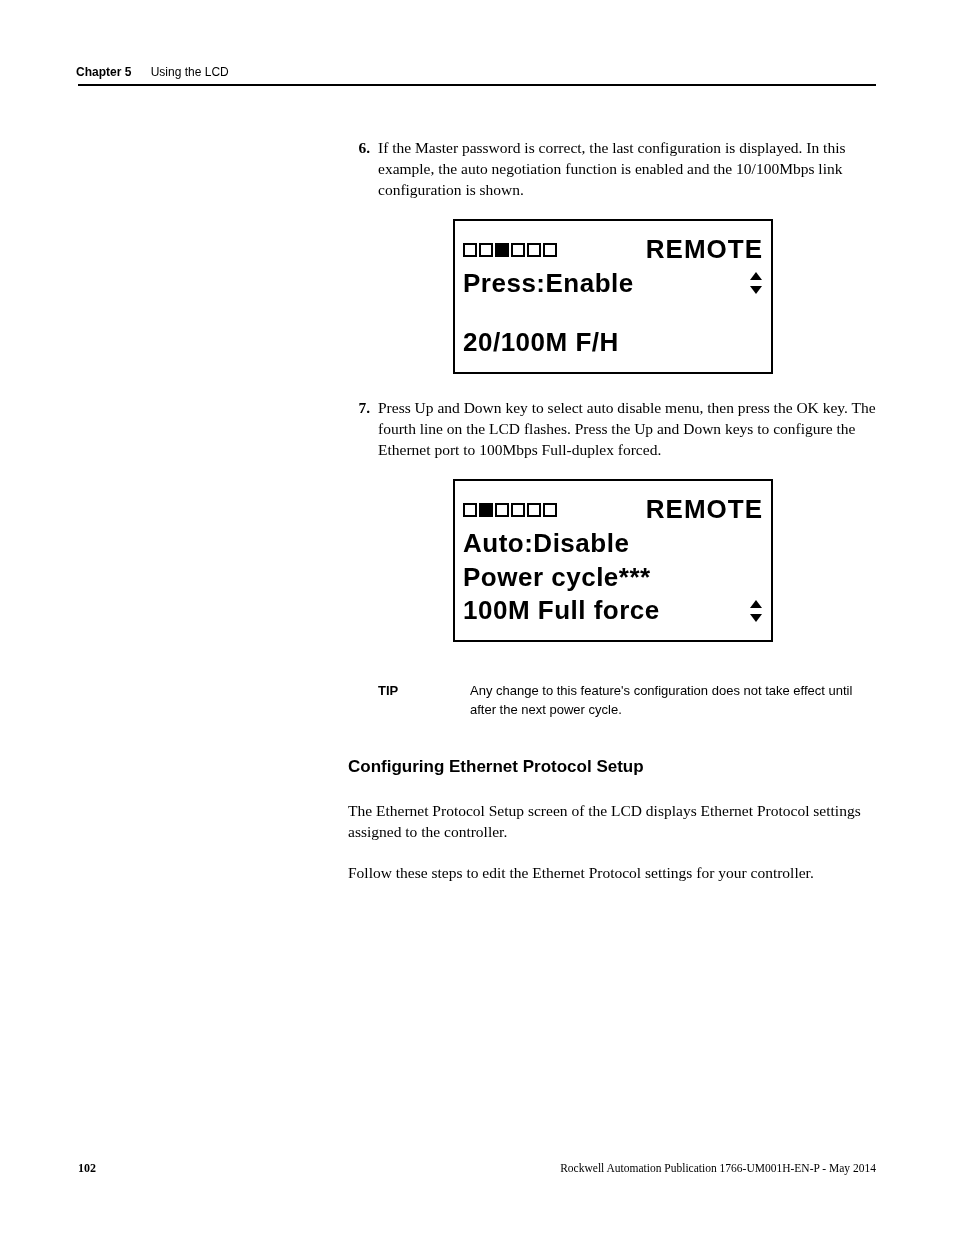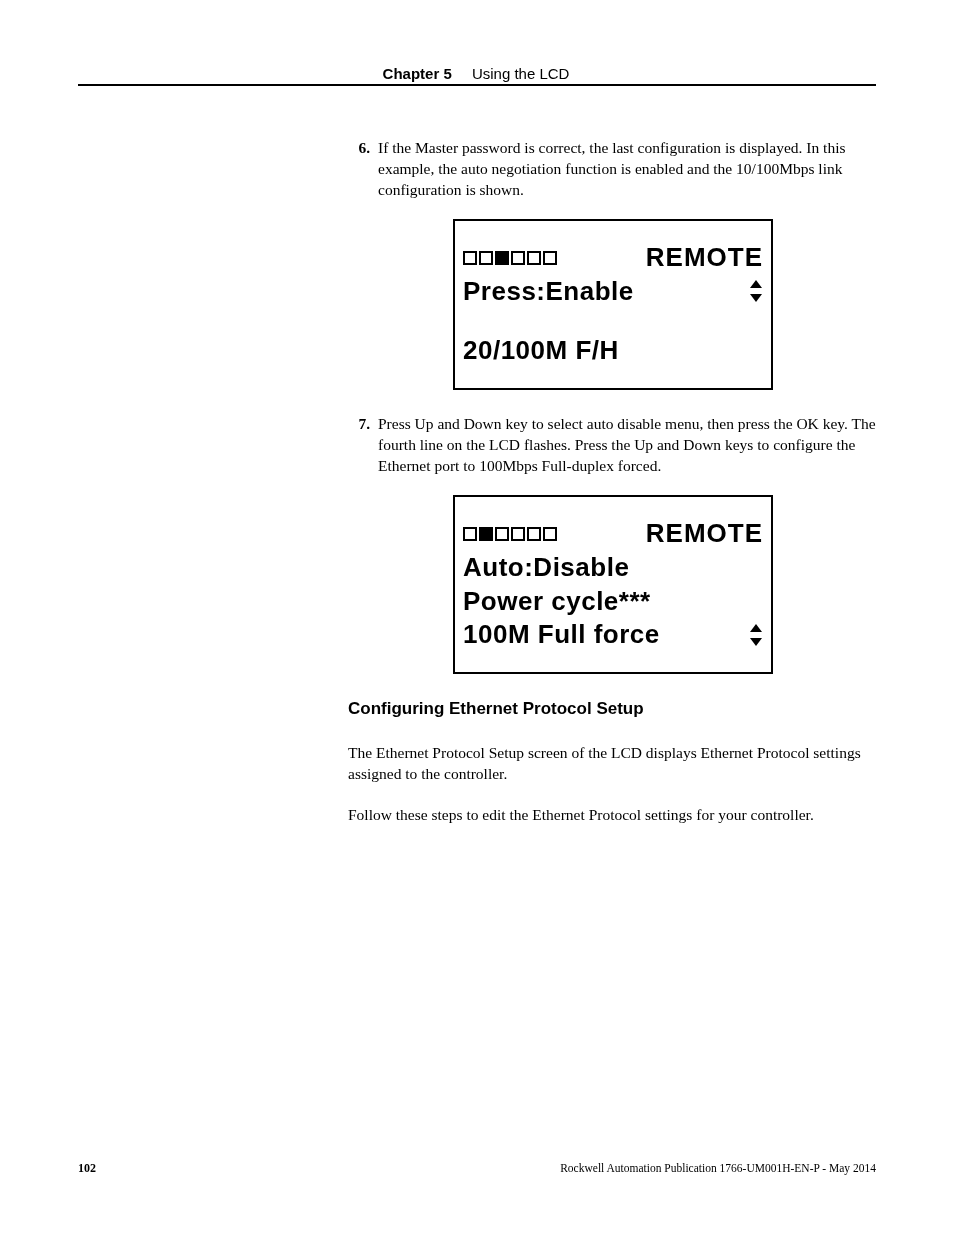--- a/index.html
+++ b/index.html
@@ -14,23 +14,22 @@
     position: relative;
     box-sizing: border-box;
     font-size: 15.5px;
     line-height: 1.35;
   }
   .header {
     position: absolute;
     top: 64px;
     left: 76px;
     right: 78px;
-    font-size: 15px;
+    font-size: 12px;
     font-family: Arial, Helvetica, sans-serif;
-    text-align: center;
   }
   .header-rule {
     position: absolute;
     top: 84px;
     left: 78px;
     right: 78px;
     border-top: 2.4px solid #000;
   }
   .chapter-label { font-weight: 700; }
   .header-title { font-weight: 400; margin-left: 16px; }
@@ -48,21 +47,21 @@
     font-weight: 700;
     font-family: "Times New Roman", serif;
     text-align: right; margin-right: 8px;
   }
   .step-body { font-family: "Times New Roman", serif; }
 
   .lcd-wrap { text-align: center; margin: 18px 0 24px 0; }
   .lcd {
     display: inline-block;
     border: 2px solid #000;
-    padding: 20px 8px;
+    padding: 12px 8px;
     text-align: left;
     font-family: "Arial Black", Arial, sans-serif;
     font-weight: 900;
     font-size: 26px;
     line-height: 1.3;
     letter-spacing: 0.5px;
     min-width: 300px;
   }
   .lcd .row { display: flex; align-items: center; justify-content: space-between; }
   .lcd .row-single { display: block; white-space: pre; }
@@ -170,20 +169,24 @@
       </div>
       <div class="row-single">Auto:Disable</div>
       <div class="row-single">Power cycle***</div>
       <div class="row">
         <span>100M Full force</span>
         <span class="arrow-ud"></span>
       </div>
     </div>
   </div>
 
+  <div class="tip-block">
+    <div class="tip-label">TIP</div>
+    <div class="tip-body">Any change to this feature's configuration does not take effect until after the next power cycle.</div>
+  </div>
 
   <h2 class="section">Configuring Ethernet Protocol Setup</h2>
 
   <div class="para">The Ethernet Protocol Setup screen of the LCD displays Ethernet Protocol settings assigned to the controller.</div>
   <div class="para">Follow these steps to edit the Ethernet Protocol settings for your controller.</div>
 
 </div>
 
 <div class="footer">
   <span class="page-num">102</span>

